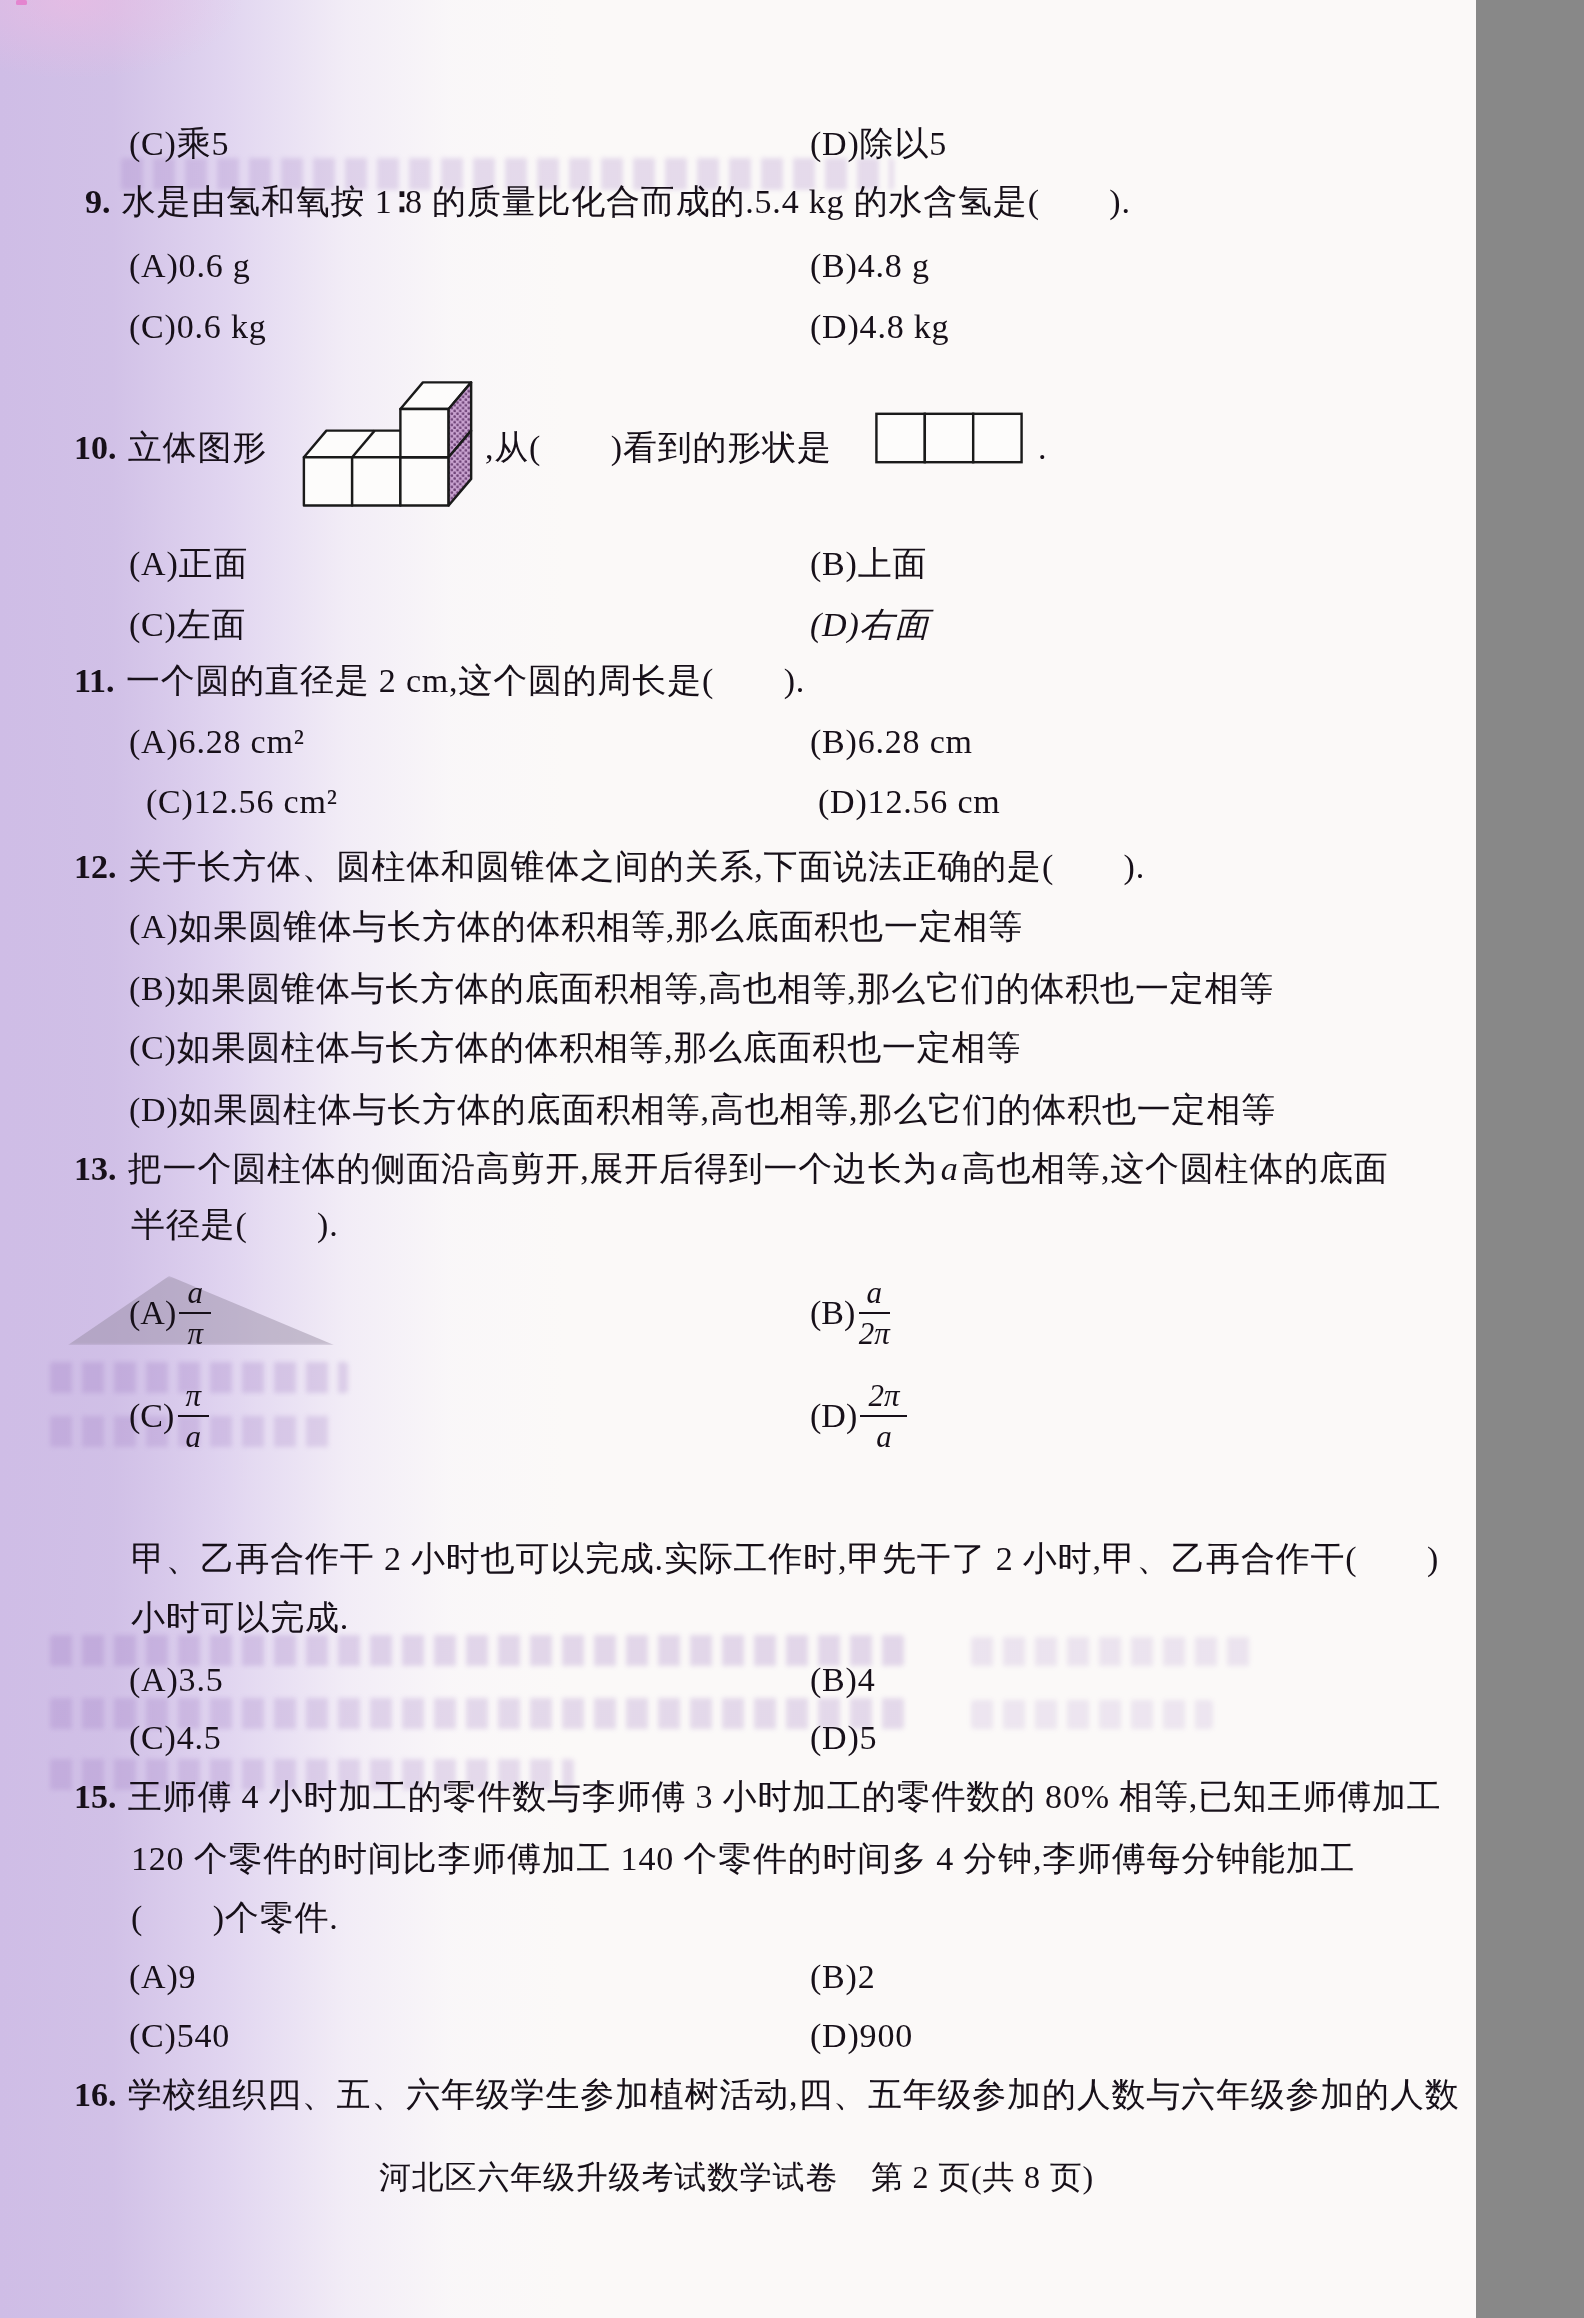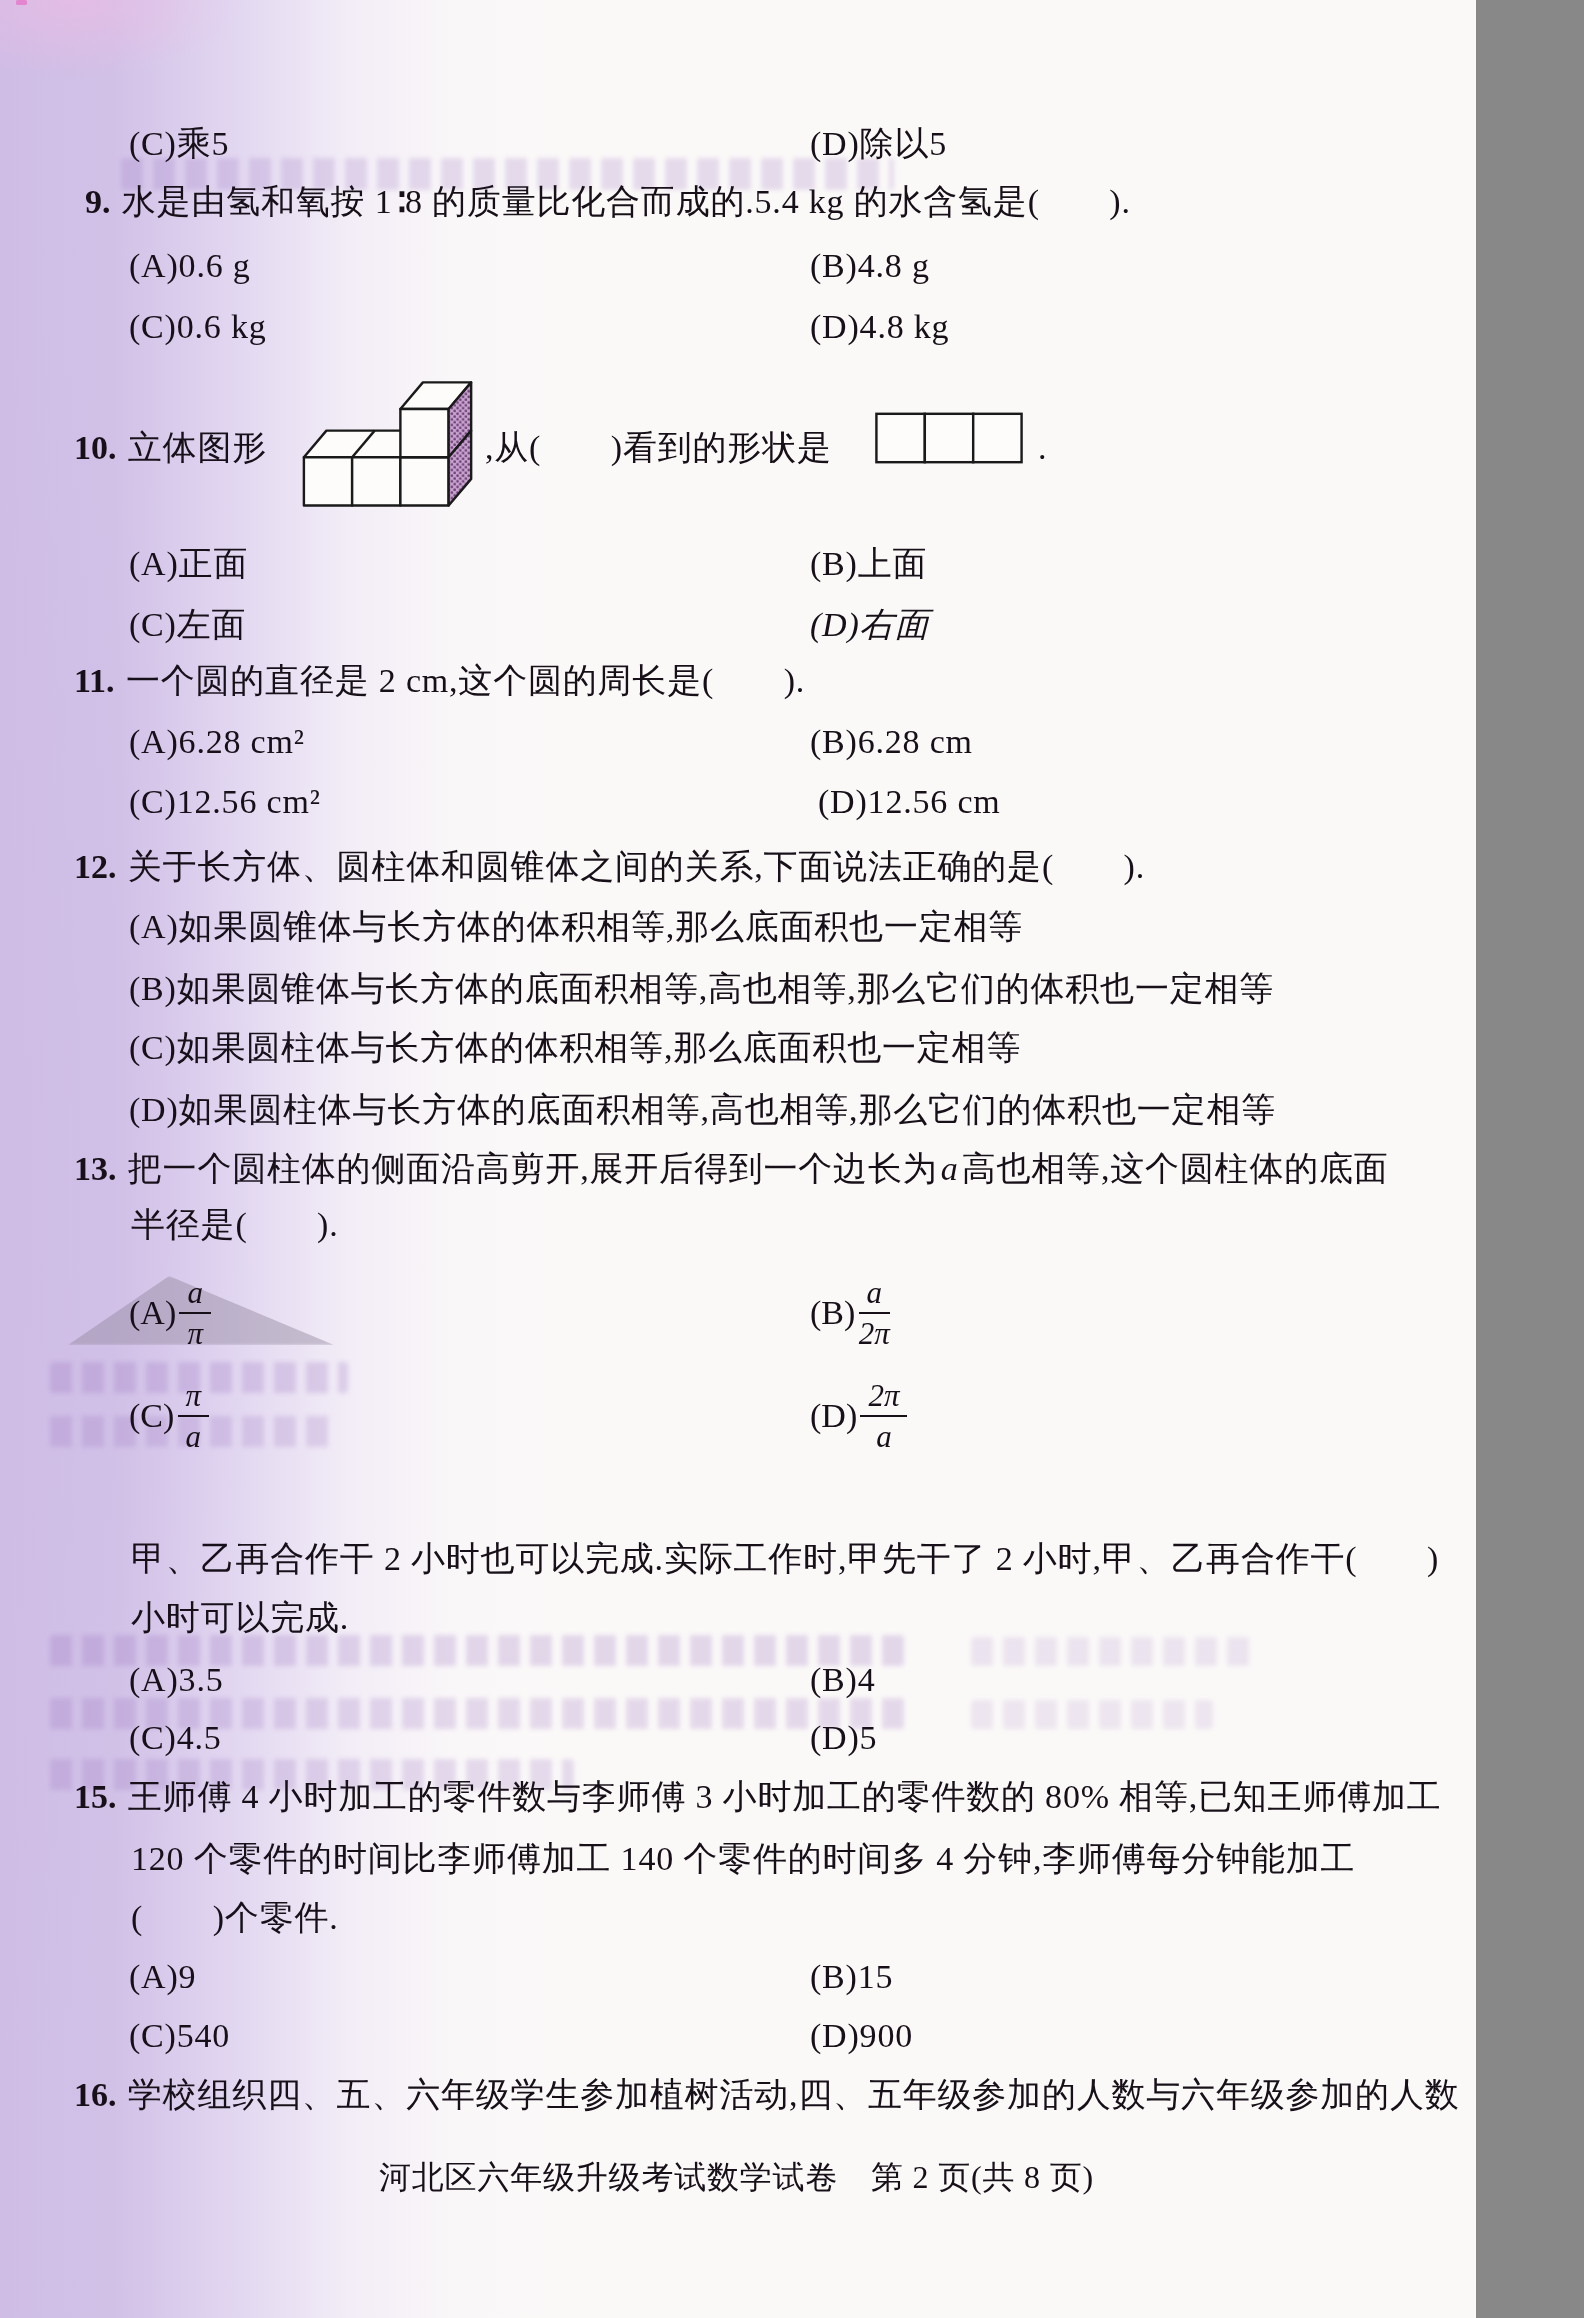--- a/index.html
+++ b/index.html
@@ -124,21 +124,21 @@
   <div class="line" style="left:129px;top:541px;">(A)正面</div>
   <div class="line" style="left:810px;top:541px;">(B)上面</div>
   <div class="line" style="left:129px;top:602px;">(C)左面</div>
   <div class="line" style="left:810px;top:602px;font-style:italic;">(D)右面</div>
 
   <div class="line" style="left:74px;top:658px;">
     <span class="qnum">11.</span><span>一个圆的直径是 2 cm,这个圆的周长是(　　).</span>
   </div>
   <div class="line" style="left:129px;top:719px;">(A)6.28 cm²</div>
   <div class="line" style="left:810px;top:719px;">(B)6.28 cm</div>
-  <div class="line" style="left:129px;top:779px;text-align:center;">(C)12.56 cm²</div>
+  <div class="line" style="left:146px;top:779px;text-align:center;">(C)12.56 cm²</div>
   <div class="line" style="left:810px;top:779px;margin-left:8px;">(D)12.56 cm</div>
 
   <div class="line" style="left:74px;top:844px;">
     <span class="qnum">12.</span><span>关于长方体、圆柱体和圆锥体之间的关系,下面说法正确的是(　　).</span>
   </div>
   <div class="line" style="left:129px;top:904px;">(A)如果圆锥体与长方体的体积相等,那么底面积也一定相等</div>
   <div class="line" style="left:129px;top:966px;">(B)如果圆锥体与长方体的底面积相等,高也相等,那么它们的体积也一定相等</div>
   <div class="line" style="left:129px;top:1025px;">(C)如果圆柱体与长方体的体积相等,那么底面积也一定相等</div>
   <div class="line" style="left:129px;top:1087px;">(D)如果圆柱体与长方体的底面积相等,高也相等,那么它们的体积也一定相等</div>
 
@@ -182,21 +182,21 @@
   <div class="line" style="left:810px;top:1657px;">(B)4</div>
   <div class="line" style="left:129px;top:1715px;">(C)4.5</div>
   <div class="line" style="left:810px;top:1715px;">(D)5</div>
 
   <div class="line" style="left:74px;top:1774px;">
     <span class="qnum">15.</span><span>王师傅 4 小时加工的零件数与李师傅 3 小时加工的零件数的 80% 相等,已知王师傅加工</span>
   </div>
   <div class="line" style="left:131px;top:1836px;">120 个零件的时间比李师傅加工 140 个零件的时间多 4 分钟,李师傅每分钟能加工</div>
   <div class="line" style="left:131px;top:1895px;">(　　)个零件.</div>
   <div class="line" style="left:129px;top:1954px;">(A)9</div>
-  <div class="line" style="left:810px;top:1954px;">(B)15</div>
+  <div class="line" style="left:810px;top:1954px;">(B)2</div>
   <div class="line" style="left:129px;top:2013px;">(C)540</div>
   <div class="line" style="left:810px;top:2013px;">(D)900</div>
 
   <div class="line" style="left:74px;top:2072px;">
     <span class="qnum">16.</span><span>学校组织四、五、六年级学生参加植树活动,四、五年级参加的人数与六年级参加的人数</span>
   </div>
 
   <div class="line footer" style="left:379px;top:2155px;">河北区六年级升级考试数学试卷　第 2 页(共 8 页)</div>
 
 </div>

